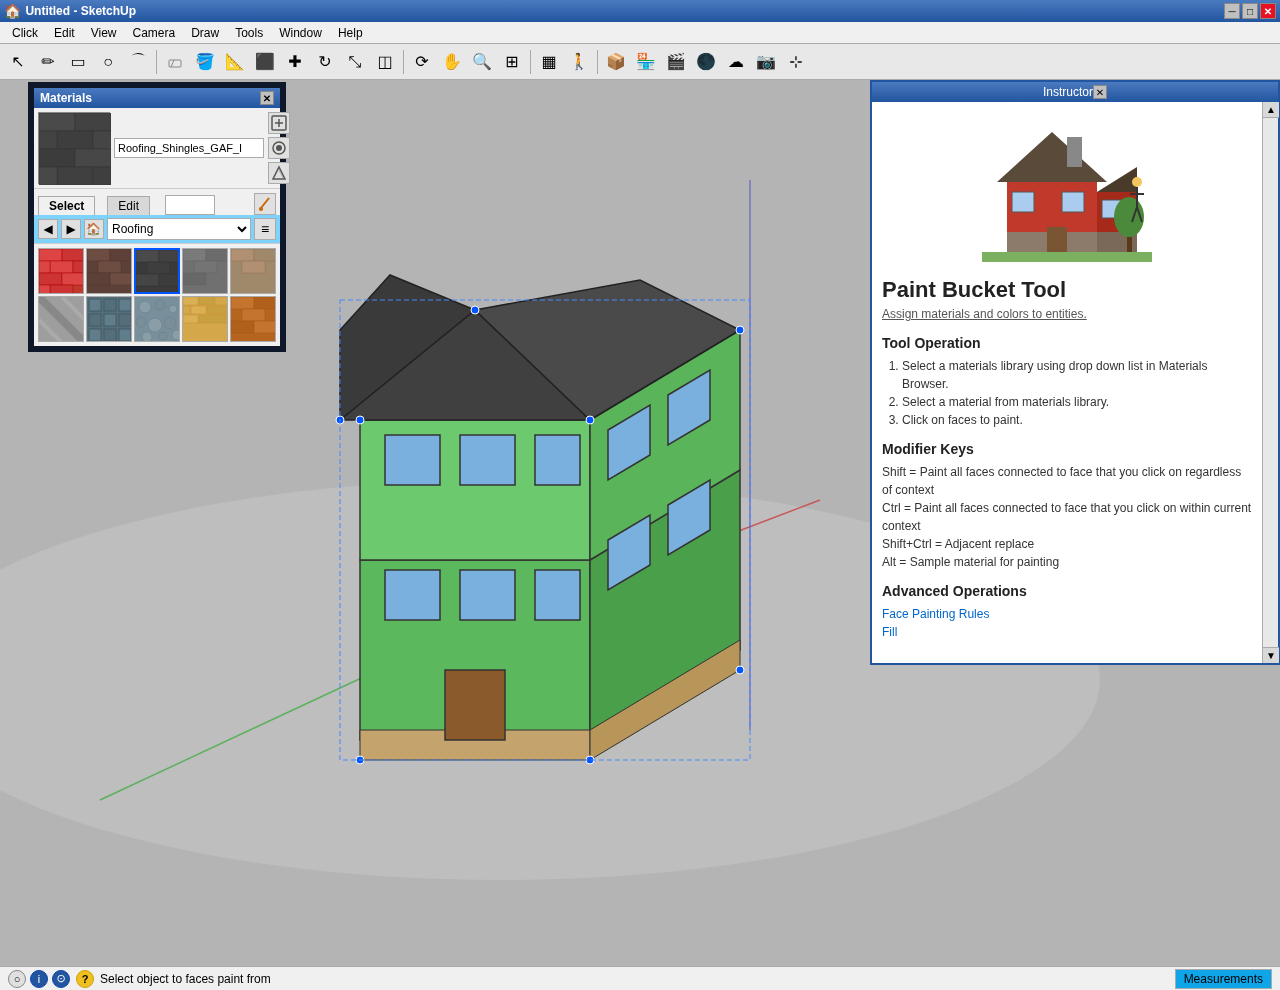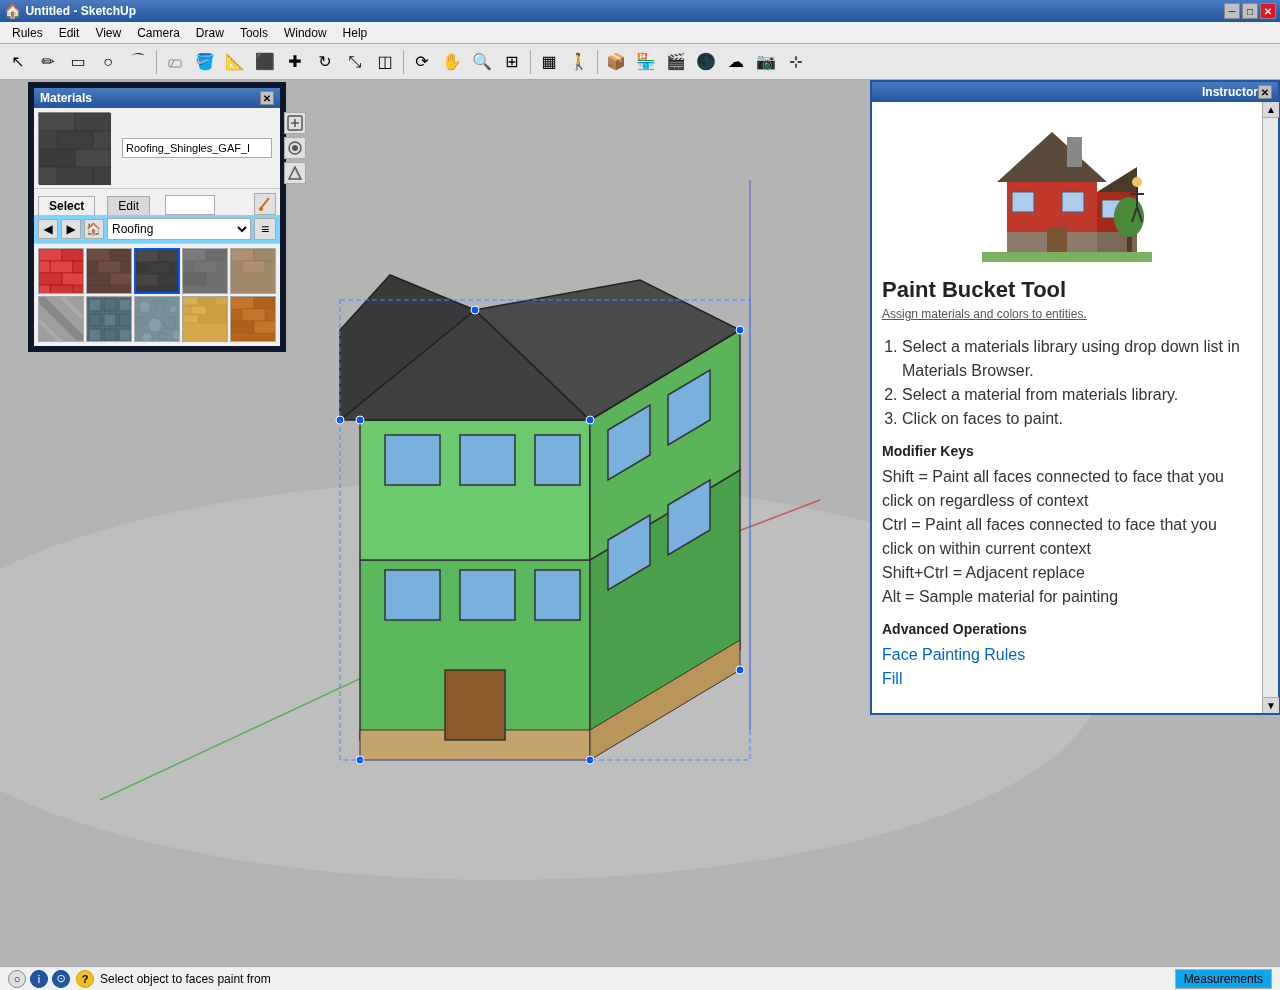--- a/index.html
+++ b/index.html
@@ -107,21 +107,21 @@
     #materials-close {
       width: 14px; height: 14px;
       background: #c0c0c0;
       border: 1px solid #888;
       display: flex; align-items: center; justify-content: center;
       cursor: pointer; font-size: 10px; color: black;
     }
     #materials-preview {
       display: flex;
       padding: 4px;
-      gap: 12px;
+      gap: 4px;
       background: #f0f0f0;
       border-bottom: 1px solid #ccc;
       align-items: center;
     }
     #material-swatch {
       width: 72px; height: 72px;
       background: #555;
       border: 1px solid #888;
       flex-shrink: 0;
     }
@@ -221,22 +221,22 @@
       background: white;
       border: 2px solid #2255a0;
       z-index: 100;
     }
     #instructor-header {
       background: linear-gradient(to bottom, #4a7abf, #2255a0);
       color: white;
       padding: 3px 6px;
       display: flex;
       align-items: center;
-      justify-content: flex-end;
-      font-weight: bold;
+      justify-content: center;
+      font-weight: normal;
       font-size: 12px;
     }
     #instructor-content {
       padding: 10px 20px 10px 10px;
       overflow: hidden;
     }
     .instructor-title {
       font-size: 22px;
       font-weight: bold;
       color: #222;
@@ -248,21 +248,21 @@
       margin-bottom: 14px;
       text-decoration: underline;
     }
     .instructor-section-title {
       font-size: 14px;
       font-weight: bold;
       color: #222;
       margin-bottom: 6px;
     }
     .instructor-body {
-      font-size: 16px;
+      font-size: 12px;
       color: #333;
       line-height: 1.5;
       margin-bottom: 12px;
     }
     .instructor-body ol {
       margin-left: 20px;
     }
     .instructor-link {
       color: #0066cc;
       text-decoration: none;
@@ -305,21 +305,21 @@
     <span>Untitled - SketchUp</span>
   </div>
   <div id="title-bar-controls">
     <div class="win-btn">─</div>
     <div class="win-btn">□</div>
     <div class="win-btn" style="background:#e81123;color:white;">✕</div>
   </div>
 </div>
 
 <div id="menu-bar">
-  <span class="menu-item">Rules</span>
+  <span class="menu-item">Click</span>
   <span class="menu-item">Edit</span>
   <span class="menu-item">View</span>
   <span class="menu-item">Camera</span>
   <span class="menu-item">Draw</span>
   <span class="menu-item">Tools</span>
   <span class="menu-item">Window</span>
   <span class="menu-item">Help</span>
 </div>
 
 <div id="toolbar">
@@ -660,20 +660,21 @@
               <line x1="155" y1="75" x2="155" y2="95" stroke="#333" stroke-width="2"></line>
               <line x1="148" y1="82" x2="162" y2="82" stroke="#333" stroke-width="2"></line>
               <line x1="155" y1="95" x2="150" y2="110" stroke="#333" stroke-width="2"></line>
               <line x1="155" y1="95" x2="160" y2="110" stroke="#333" stroke-width="2"></line>
             </svg>
           </div>
 
           <div class="instructor-title">Paint Bucket Tool</div>
           <div class="instructor-subtitle">Assign materials and colors to entities.</div>
 
+          <div class="instructor-section-title">Tool Operation</div>
           <div class="instructor-body">
             <ol>
               <li>Select a materials library using drop down list in Materials Browser.</li>
               <li>Select a material from materials library.</li>
               <li>Click on faces to paint.</li>
             </ol>
           </div>
 
           <div class="instructor-section-title">Modifier Keys</div>
           <div class="instructor-body">

